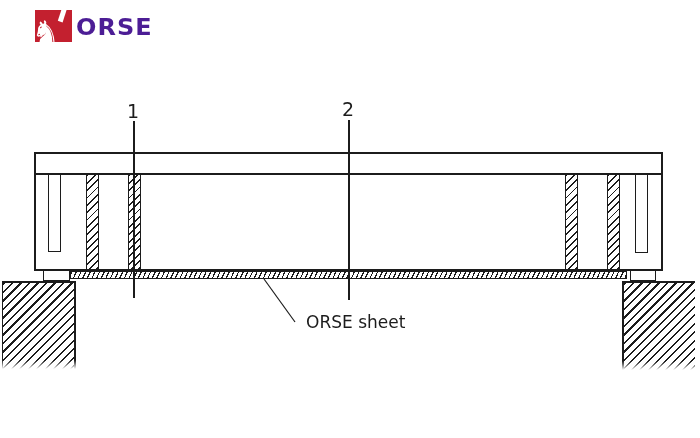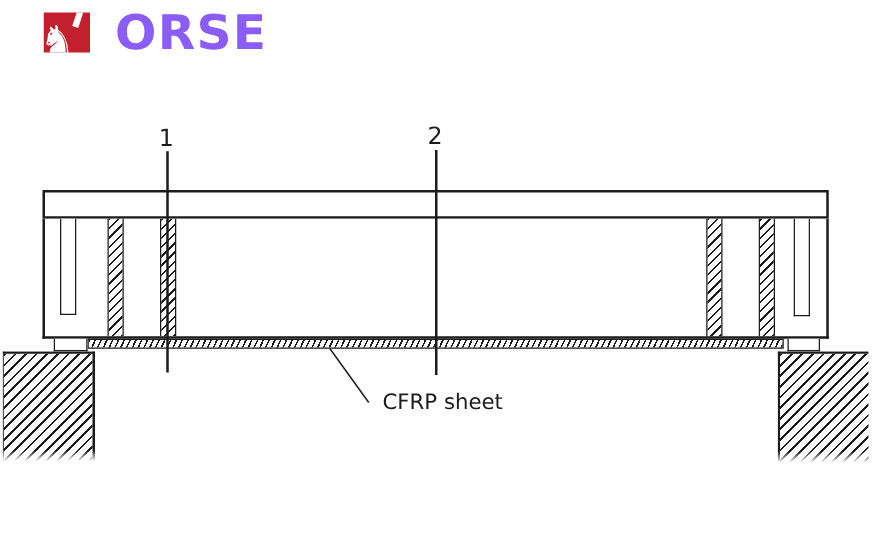--- a/index.html
+++ b/index.html
@@ -14,22 +14,22 @@
   }
   .logo-h .knight{
     position:absolute;left:-3px;bottom:-6px;font-size:31px;line-height:31px;color:#ffffff;
     font-family:"DejaVu Sans",sans-serif;
   }
   .logo-h .notch{
     position:absolute;right:7px;top:-3px;width:5px;height:15px;background:#ffffff;
     transform:rotate(18deg);
   }
   .logo-word{
-    margin-left:20px;font-size:39px;line-height:30px;font-weight:bold;letter-spacing:1px;
-    color:#8b5cf6;transform:scaleY(0.98);transform-origin:bottom left;
+    margin-left:4px;font-size:24px;line-height:30px;font-weight:bold;letter-spacing:1px;
+    color:#4c1d95;transform:scaleY(0.98);transform-origin:bottom left;
   }
   
   .abs{position:absolute;box-sizing:border-box;}
   .flange{
     left:34px;top:152px;width:629px;height:23px;
     border:2px solid #1c1c1c;background:#ffffff;
   }
   .web{
     left:34px;top:175px;width:629px;height:96px;
     border-left:2px solid #1c1c1c;border-right:2px solid #1c1c1c;border-bottom:2px solid #1c1c1c;
@@ -113,16 +113,16 @@
     <div class="abs section-line" id="section-line-1"></div>
     <div class="abs section-line" id="section-line-2"></div>
 
     <div class="abs section-num" id="section-label-1">1</div>
     <div class="abs section-num" id="section-label-2">2</div>
 
     <svg class="abs" id="leader-svg" viewBox="0 0 700 438">
       <line x1="264" y1="279" x2="295" y2="322" stroke="#1c1c1c" stroke-width="1.2"></line>
     </svg>
 
-    <div class="abs cfrp-label">CFRP sheet</div>
+    <div class="abs cfrp-label">ORSE sheet</div>
 
   </div>
 </div>
 
 </body></html>

